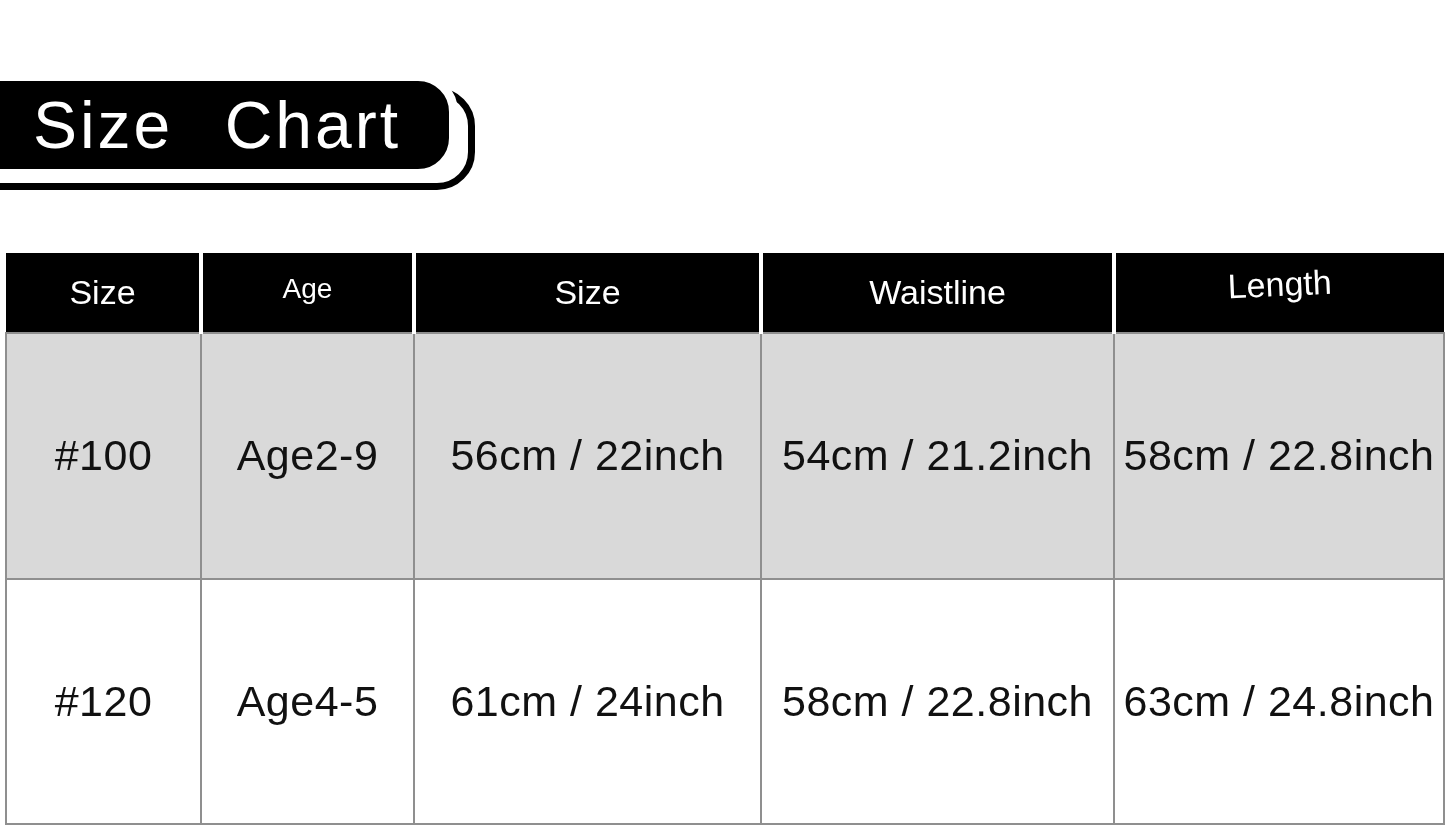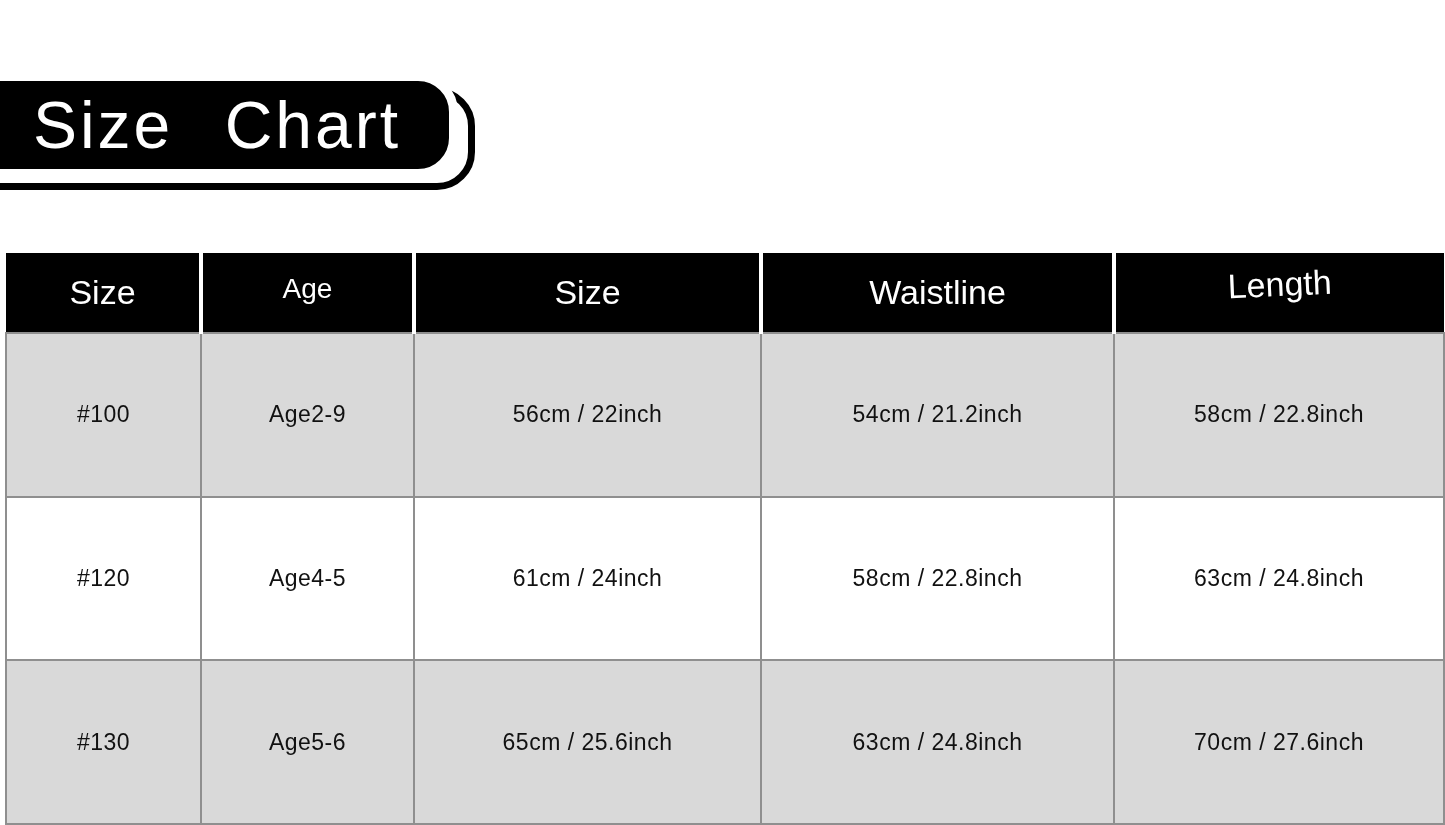--- a/index.html
+++ b/index.html
@@ -66,21 +66,21 @@
     padding: 0;
     margin-left: 33px;
   }
   thead th:first-child { border-left: none; }
   thead th:last-child { border-right: none; }
   thead th:nth-child(2) span { display: inline-block; font-size: 28px; transform: translateY(-6px); }
   thead th:nth-child(5) span { display: inline-block; transform: rotate(-2.5deg) translateY(-8px); }
 
   tbody td {
     height: 82px;
-    font-size: 23px;
+    font-size: 43px;
     color: #111;
     text-align: center;
     vertical-align: middle;
     border: 2px solid #8f8f8f;
     padding: 0;
     letter-spacing: 0.5px;
   }
   tbody tr:nth-child(odd)  td { background: #d9d9d9; }
   tbody tr:nth-child(even) td { background: #ffffff; }
 </style>
@@ -121,23 +121,16 @@
           <td>54cm / 21.2inch</td>
           <td>58cm / 22.8inch</td>
         </tr>
         <tr>
           <td>#120</td>
           <td>Age4-5</td>
           <td>61cm / 24inch</td>
           <td>58cm / 22.8inch</td>
           <td>63cm / 24.8inch</td>
         </tr>
-        <tr>
-          <td>#130</td>
-          <td>Age5-6</td>
-          <td>65cm / 25.6inch</td>
-          <td>63cm / 24.8inch</td>
-          <td>70cm / 27.6inch</td>
-        </tr>
       </tbody>
   </table>
 
 </div>
 
 </body></html>

